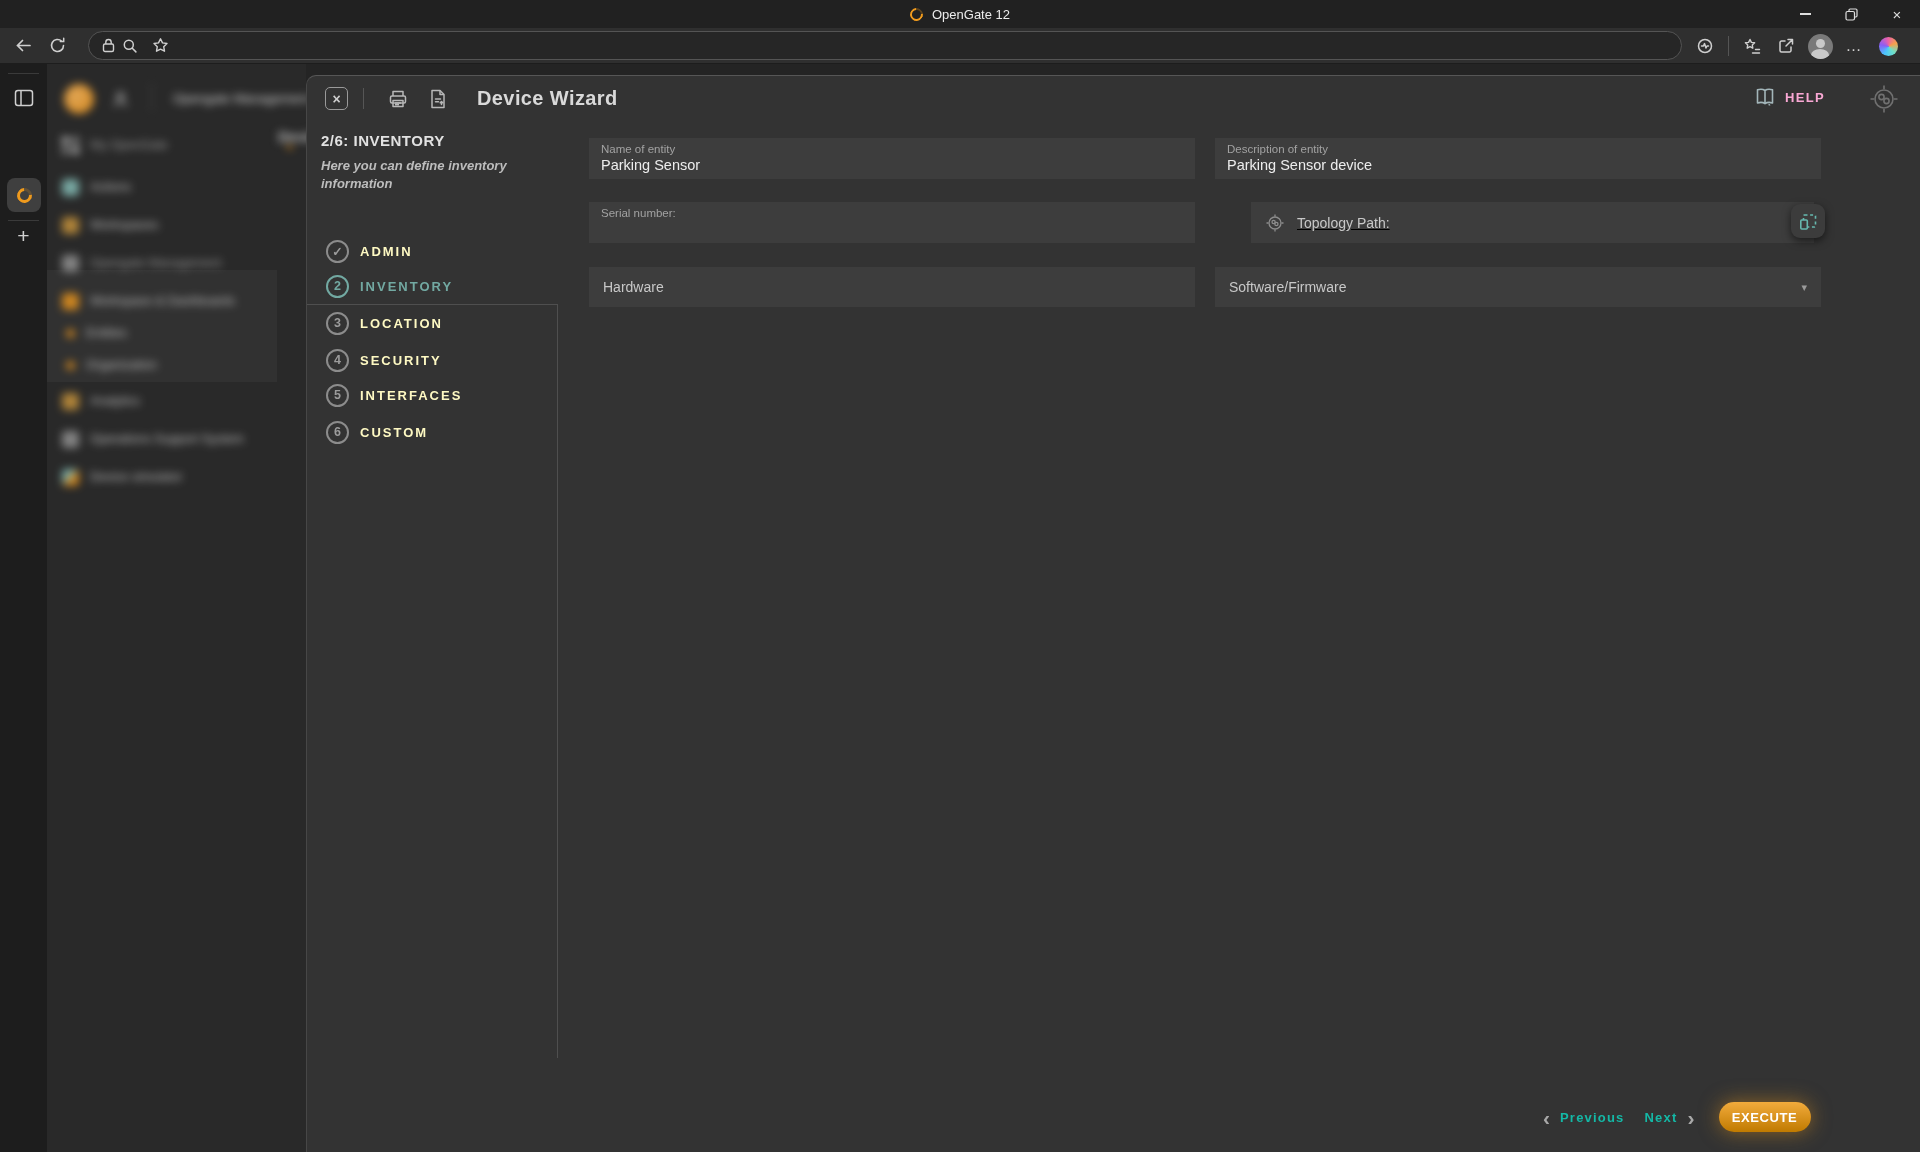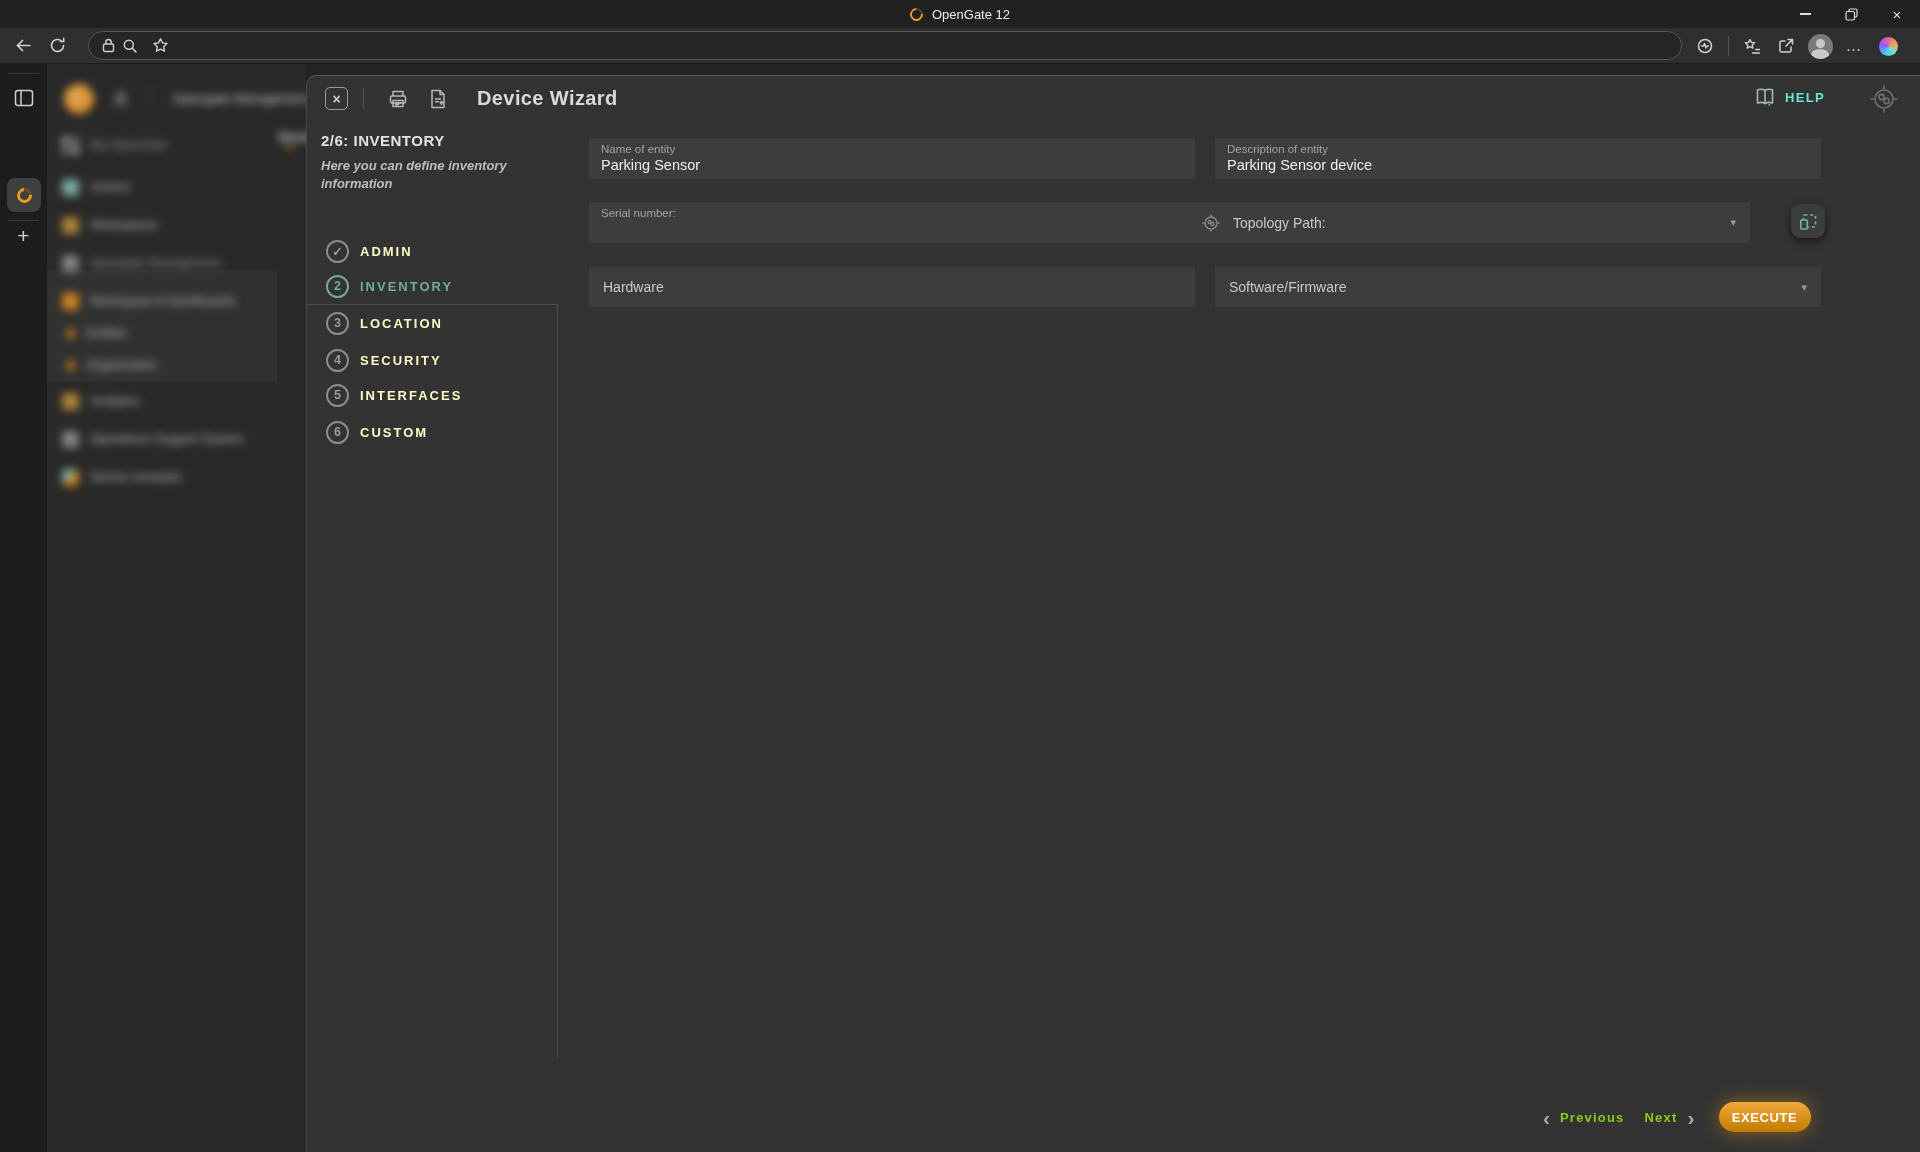--- a/index.html
+++ b/index.html
@@ -82,21 +82,21 @@
   
   .modal { position:absolute; left:306px; top:75px; width:1614px; height:1077px; background:#333333;
     border-top:1px solid #565656; border-left:1px solid #474747; border-radius:10px 0 0 0; }
   .wiz-close { position:absolute; left:18px; top:11px; width:23px; height:23px; border:1.5px solid #9a9a9a;
     border-radius:5px; display:flex; align-items:center; justify-content:center;
     color:#cfcfcf; font-size:14px; font-weight:700; line-height:1; }
   .wiz-sep { position:absolute; left:56px; top:12px; width:1px; height:21px; background:#565656; }
   .wiz-hicon { position:absolute; top:12px; color:#b8b8b8; }
   .wiz-title { position:absolute; left:170px; top:11px; font-size:20px; font-weight:600;
     color:#d9d9d9; letter-spacing:.4px; }
-  .help-box { position:absolute; left:1446px; top:10px; display:flex; align-items:center; gap:8px; color:#5eead4; }
+  .help-box { position:absolute; left:1446px; top:10px; display:flex; align-items:center; gap:8px; color:#f9a8d4; }
   .help-label { font-size:13px; font-weight:700; letter-spacing:1.3px; }
   .og-settings { position:absolute; left:1560px; top:6px; color:#707070; }
 
   
   .steps-progress { position:absolute; left:14px; top:56px; font-size:15px; font-weight:700;
     color:#e2e2e2; letter-spacing:.5px; }
   .steps-desc { position:absolute; left:14px; top:81px; width:212px; font-size:13px; font-style:italic;
     font-weight:600; color:#bdbdbd; line-height:1.35; }
   .step-row { position:absolute; left:19px; height:24px; display:flex; align-items:center; gap:11px; }
   .step-circle { width:23px; height:23px; border-radius:50%; border:2px solid #8c8c8c; flex:none;
@@ -115,21 +115,21 @@
   .select-row { position:absolute; height:41px; background:#3d3d3d; display:flex; align-items:center; padding:0 14px; }
   .select-text { font-size:14px; color:#c8c8c8; }
   .select-caret { margin-left:auto; color:#9a9a9a; font-size:11px; }
   .topo-icon { color:#8d8d8d; margin-right:12px; }
   .copy-btn { position:absolute; left:1484px; top:128px; width:34px; height:34px; border-radius:9px;
     background:#3c3c3c; box-shadow:0 3px 8px rgba(0,0,0,.55); display:flex; align-items:center; justify-content:center; }
 
   
   .wiz-footer { position:absolute; left:1236px; top:1026px; height:30px; display:flex; align-items:center; }
   .foot-chevron { color:#a8a8a8; font-size:21px; font-weight:700; line-height:1; }
-  .foot-link { font-size:13px; font-weight:700; letter-spacing:1.2px; color:#84cc16; margin:0 10px; }
+  .foot-link { font-size:13px; font-weight:700; letter-spacing:1.2px; color:#14b8a6; margin:0 10px; }
   .execute-btn { margin-left:24px; width:92px; height:30px; border:none; border-radius:15px;
     background:linear-gradient(#f2ab3c,#c07a00); color:#ffffff; font-family:"Liberation Sans",sans-serif;
     font-size:13px; font-weight:700; letter-spacing:.6px;
     box-shadow:0 0 20px rgba(235,153,25,.5); display:flex; align-items:center; justify-content:center; }
 </style>
 </head>
 <body>
 
 <div class="screen">
 
@@ -392,21 +392,21 @@
       <input class="field-input" type="text" value="Parking Sensor device" style="">
     </div>
     <div class="field" style="left:282px; top:62px;">
       <div class="field-label">Name of entity</div>
       <input class="field-input" type="text" value="Parking Sensor" style="">
     </div>
     <div class="field" style="left:282px; top:126px;">
       <div class="field-label">Serial number:</div>
     </div>
 
-    <div class="select-row" style="left:880px; top:126px; width:563px;">
+    <div class="select-row" style="left:944px; top:126px; width:563px;text-decoration:underline;">
       <span class="topo-icon">
         <svg width="20" height="20" viewBox="0 0 20 20" fill="none" stroke="#8d8d8d" stroke-width="1.3">
             <circle cx="10" cy="10" r="6"></circle>
             <path d="M10 1.5v2M10 16.5v2M1.5 10h2M16.5 10h2"></path>
             <circle cx="8.6" cy="9" r="1.6"></circle>
             <circle cx="11.4" cy="11" r="1.6"></circle>
           </svg>
       </span>
       <span class="select-text">Topology Path:</span>
       <span class="select-caret">▾</span>

